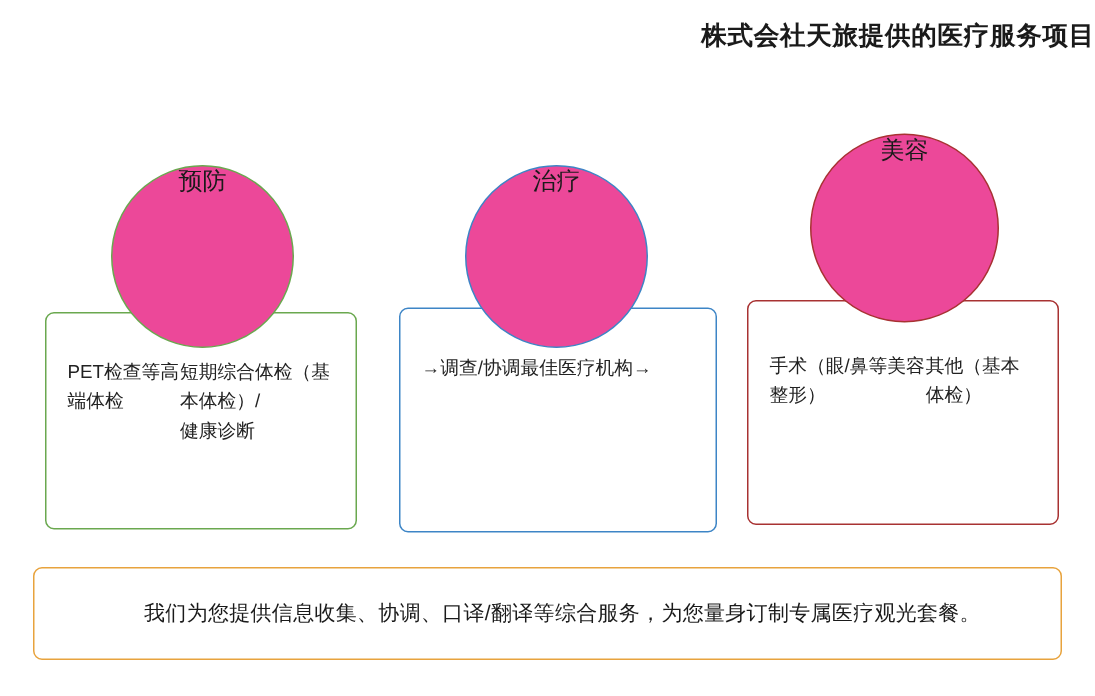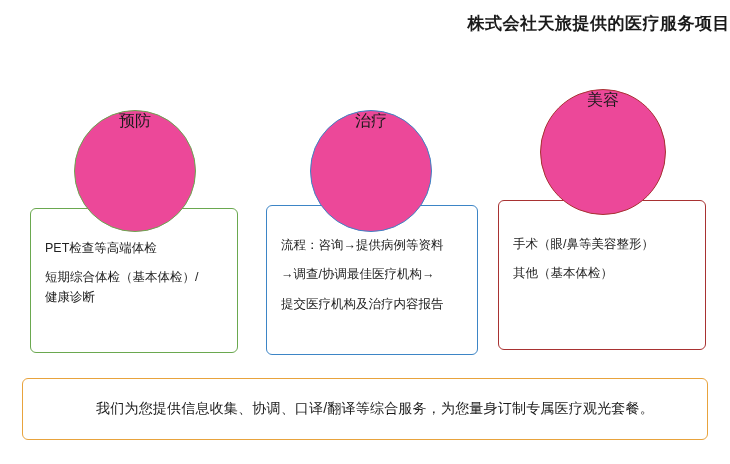--- a/index.html
+++ b/index.html
@@ -43,21 +43,20 @@
   .box {
     position: absolute;
     border-radius: 6px;
     background: #ffffff;
     z-index: 1;
     box-sizing: border-box;
   }
   .box-inner {
     padding: 26px 14px 10px 14px;
     display: flex;
-    flex-direction: column;
     justify-content: space-between;
   }
   .line {
     font-size: 12.5px;
     line-height: 1.55;
     color: #222222;
     margin-bottom: 10px;
   }
   .line:last-child { margin-bottom: 0; }
 
@@ -143,23 +142,21 @@
     <div class="line" style="white-space: pre-line;">短期综合体检（基本体检）/
 健康诊断</div>
   </div>
 </div>
 <div class="circle" id="circle-prevention">
   <span class="circle-label">预防</span>
 </div>
 
 <div class="box" id="box-treatment">
   <div class="box-inner">
-    <div class="line">流程：咨询→提供病例等资料</div>
     <div class="line">→调查/协调最佳医疗机构→</div>
-    <div class="line">提交医疗机构及治疗内容报告</div>
   </div>
 </div>
 <div class="circle" id="circle-treatment">
   <span class="circle-label">治疗</span>
 </div>
 
 <div class="box" id="box-beauty">
   <div class="box-inner">
     <div class="line">手术（眼/鼻等美容整形）</div>
     <div class="line">其他（基本体检）</div>

